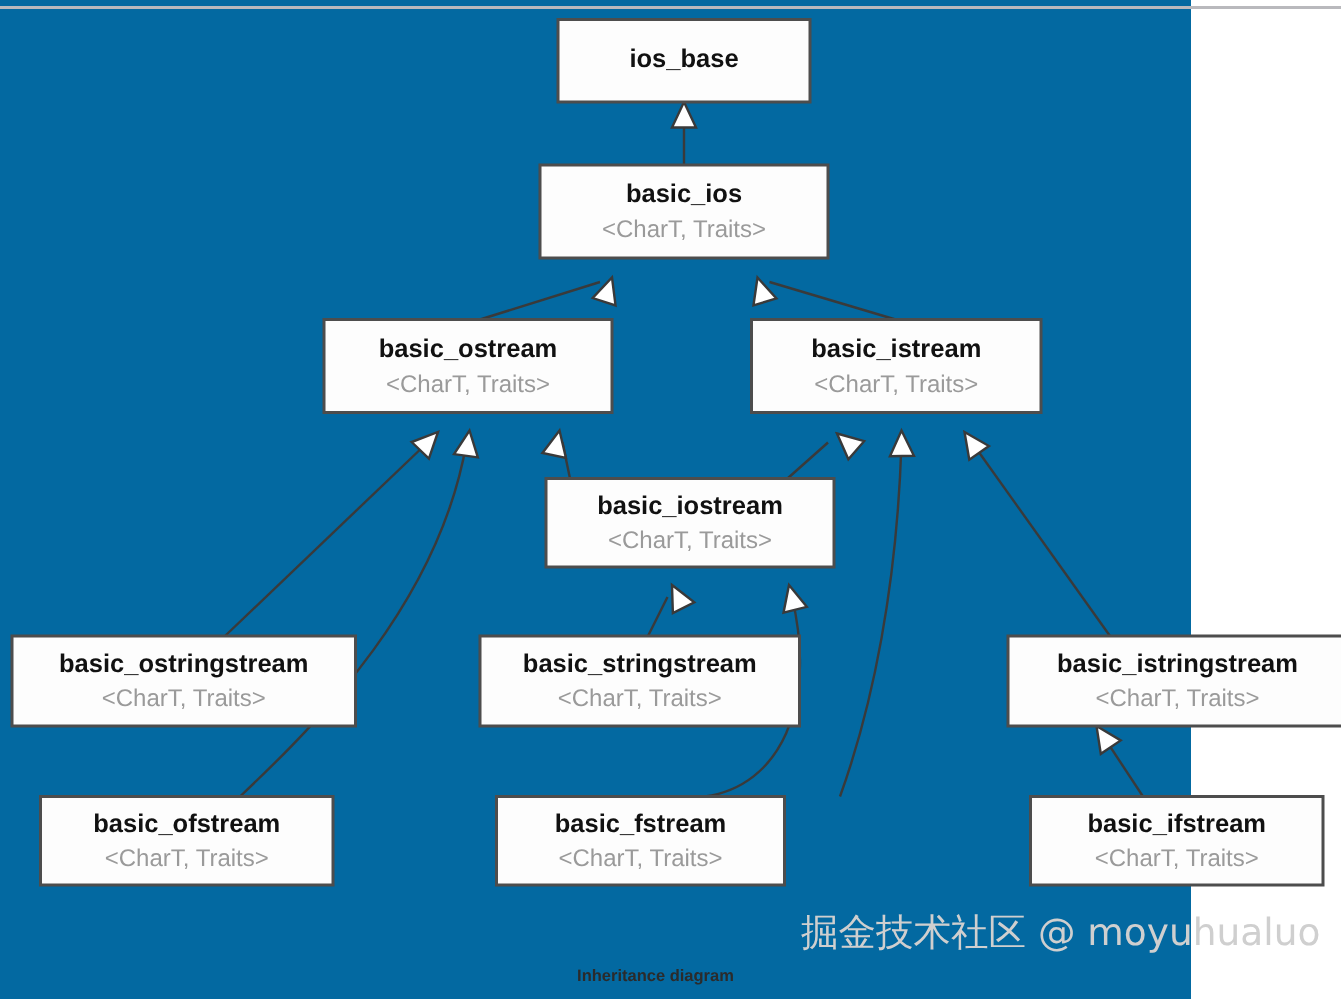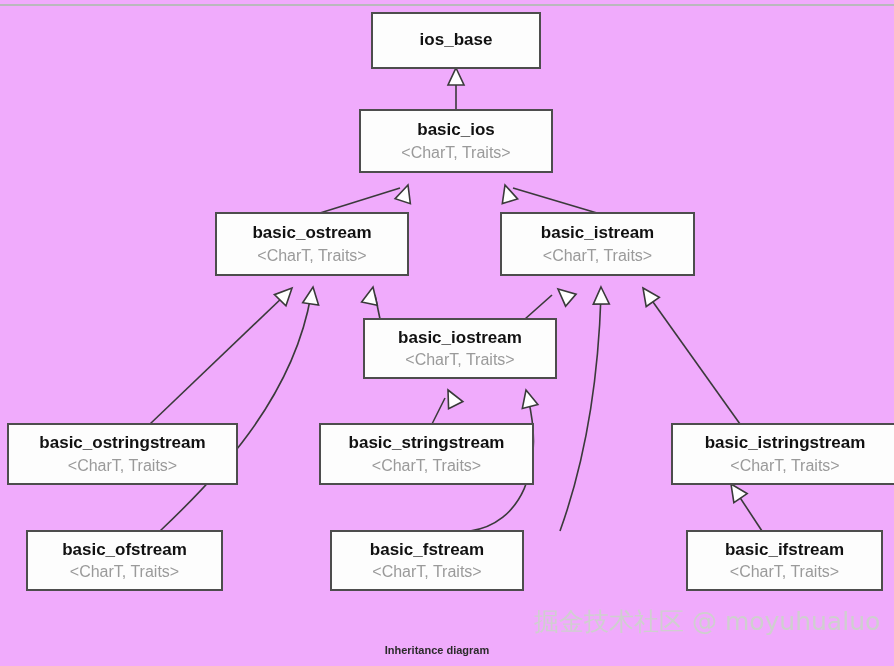--- a/index.html
+++ b/index.html
@@ -10,23 +10,23 @@
   }
   body {
     width: 894px;
     height: 666px;
     font-family: "Liberation Sans", sans-serif;
     position: relative;
     overflow: hidden;
   }
   #diagram-root {
     position: relative;
-    width: 894px;
+    width: 794px;
     height: 666px;
-    background: #f0abfc;
+    background: #0369a1;
   }
   #diagram-svg {
     position: absolute;
     left: 0;
     top: 0;
     width: 894px;
     height: 666px;
     display: block;
   }
   .class-box-rect {

